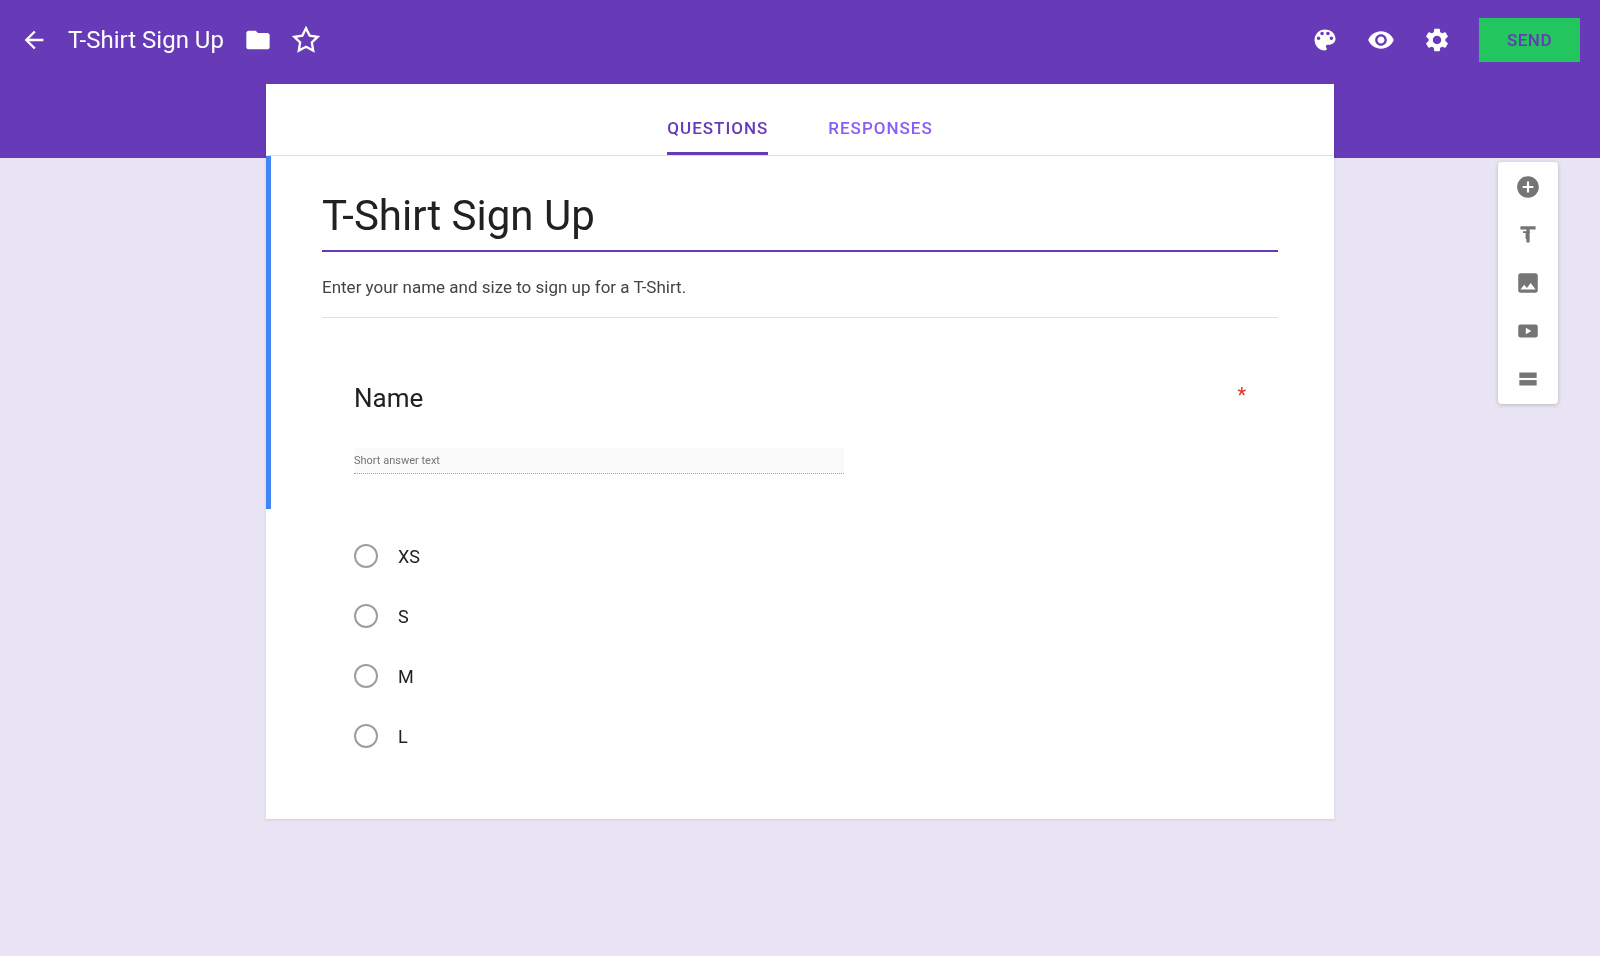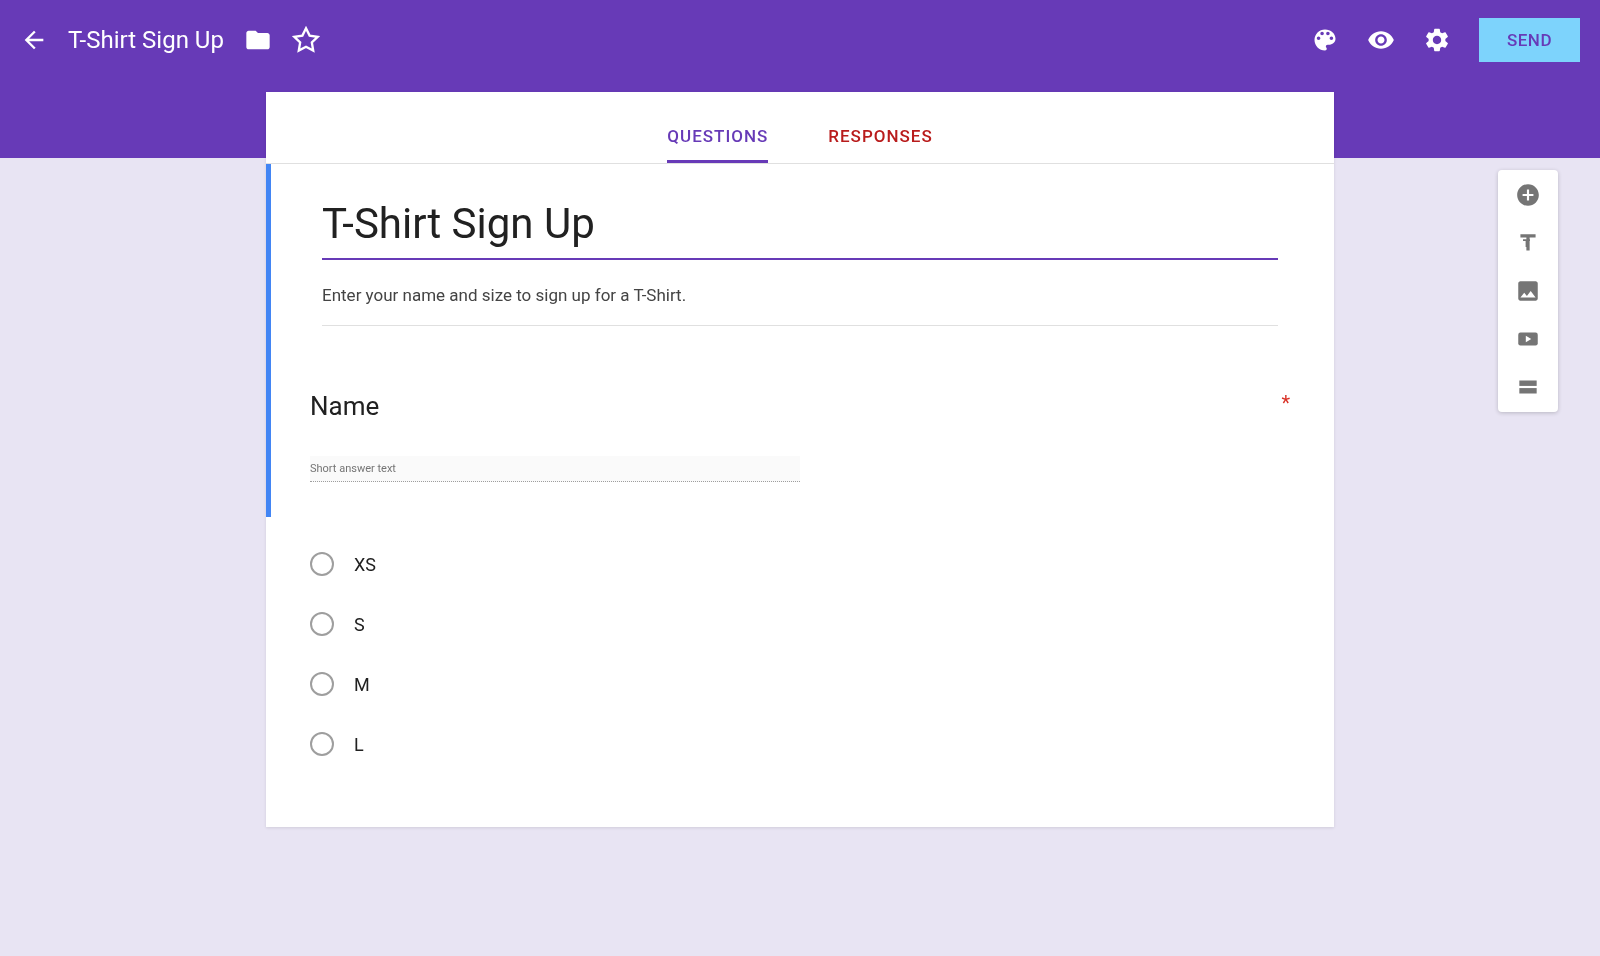--- a/index.html
+++ b/index.html
@@ -38,57 +38,57 @@
       display: flex;
       align-items: center;
       justify-content: center;
     }
     .form-title-header {
       color: white;
       font-size: 24px;
       font-weight: 400;
     }
     .send-btn {
-      background: #7dd3fc;
+      background: #22c55e;
       color: #673ab7;
       border: none;
       padding: 12px 28px;
       font-size: 17px;
       font-weight: 500;
       cursor: pointer;
       letter-spacing: 0.5px;
     }
     .purple-bar {
       background: #673ab7;
       height: 78px;
     }
     .content-wrapper {
       position: relative;
       margin-top: -78px;
     }
     .form-container {
       width: 1068px;
-      margin: 12px auto;
+      margin: 4px auto;
       background: white;
       box-shadow: 0 1px 3px rgba(0,0,0,0.1);
     }
     .tabs {
       display: flex;
       justify-content: center;
       border-bottom: 1px solid #e0e0e0;
       gap: 60px;
       padding-top: 20px;
     }
     .tab {
       padding: 14px 0;
       font-size: 17px;
       font-weight: 500;
       letter-spacing: 1px;
       cursor: pointer;
-      color: #b91c1c;
+      color: #8b5cf6;
       border-bottom: 3px solid transparent;
     }
     .tab.active {
       color: #673ab7;
       border-bottom-color: #673ab7;
     }
     .form-body {
       padding: 0;
     }
     .title-card {
@@ -112,21 +112,21 @@
       border-bottom: 2px solid #673ab7;
       margin-bottom: 25px;
     }
     .form-description {
       font-size: 17px;
       color: #444;
       padding-bottom: 20px;
       border-bottom: 1px solid #e0e0e0;
     }
     .question-card {
-      padding: 35px 44px;
+      padding: 35px 88px;
       position: relative;
     }
     .question-card.selected::before {
       content: "";
       position: absolute;
       left: 0;
       top: 0;
       bottom: 0;
       width: 5px;
       background: #4285f4;

